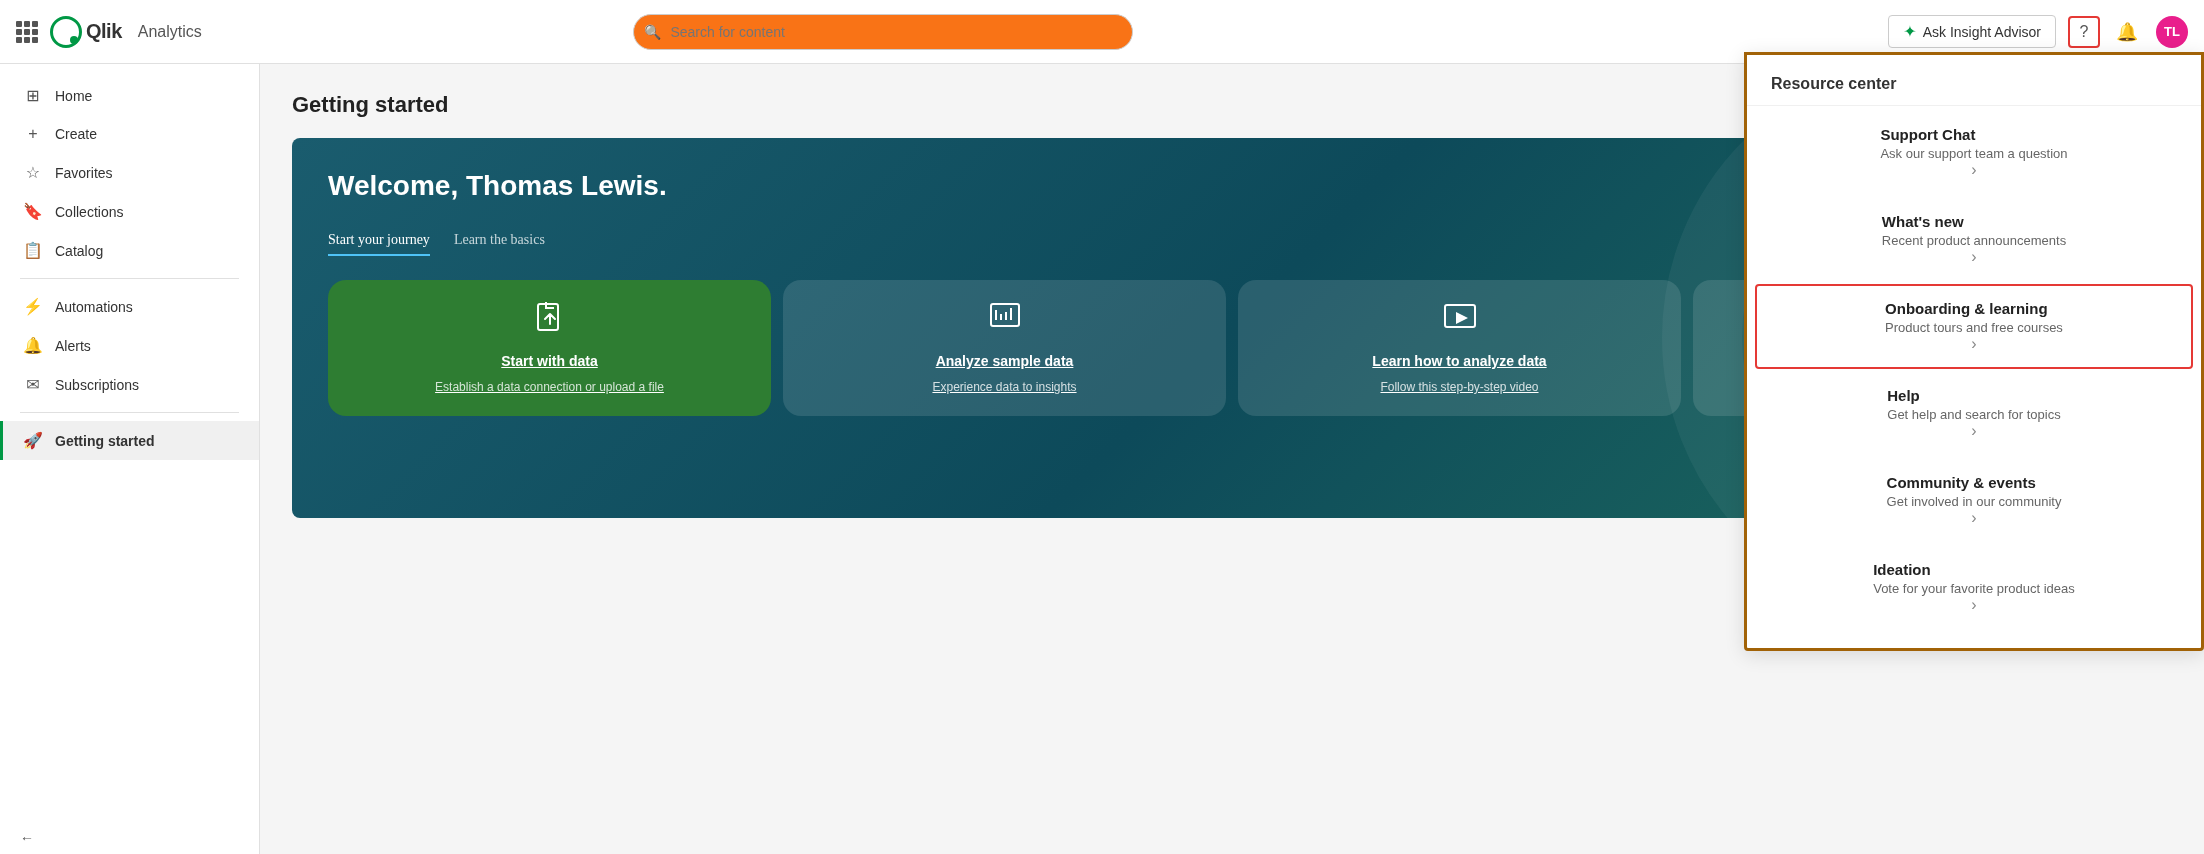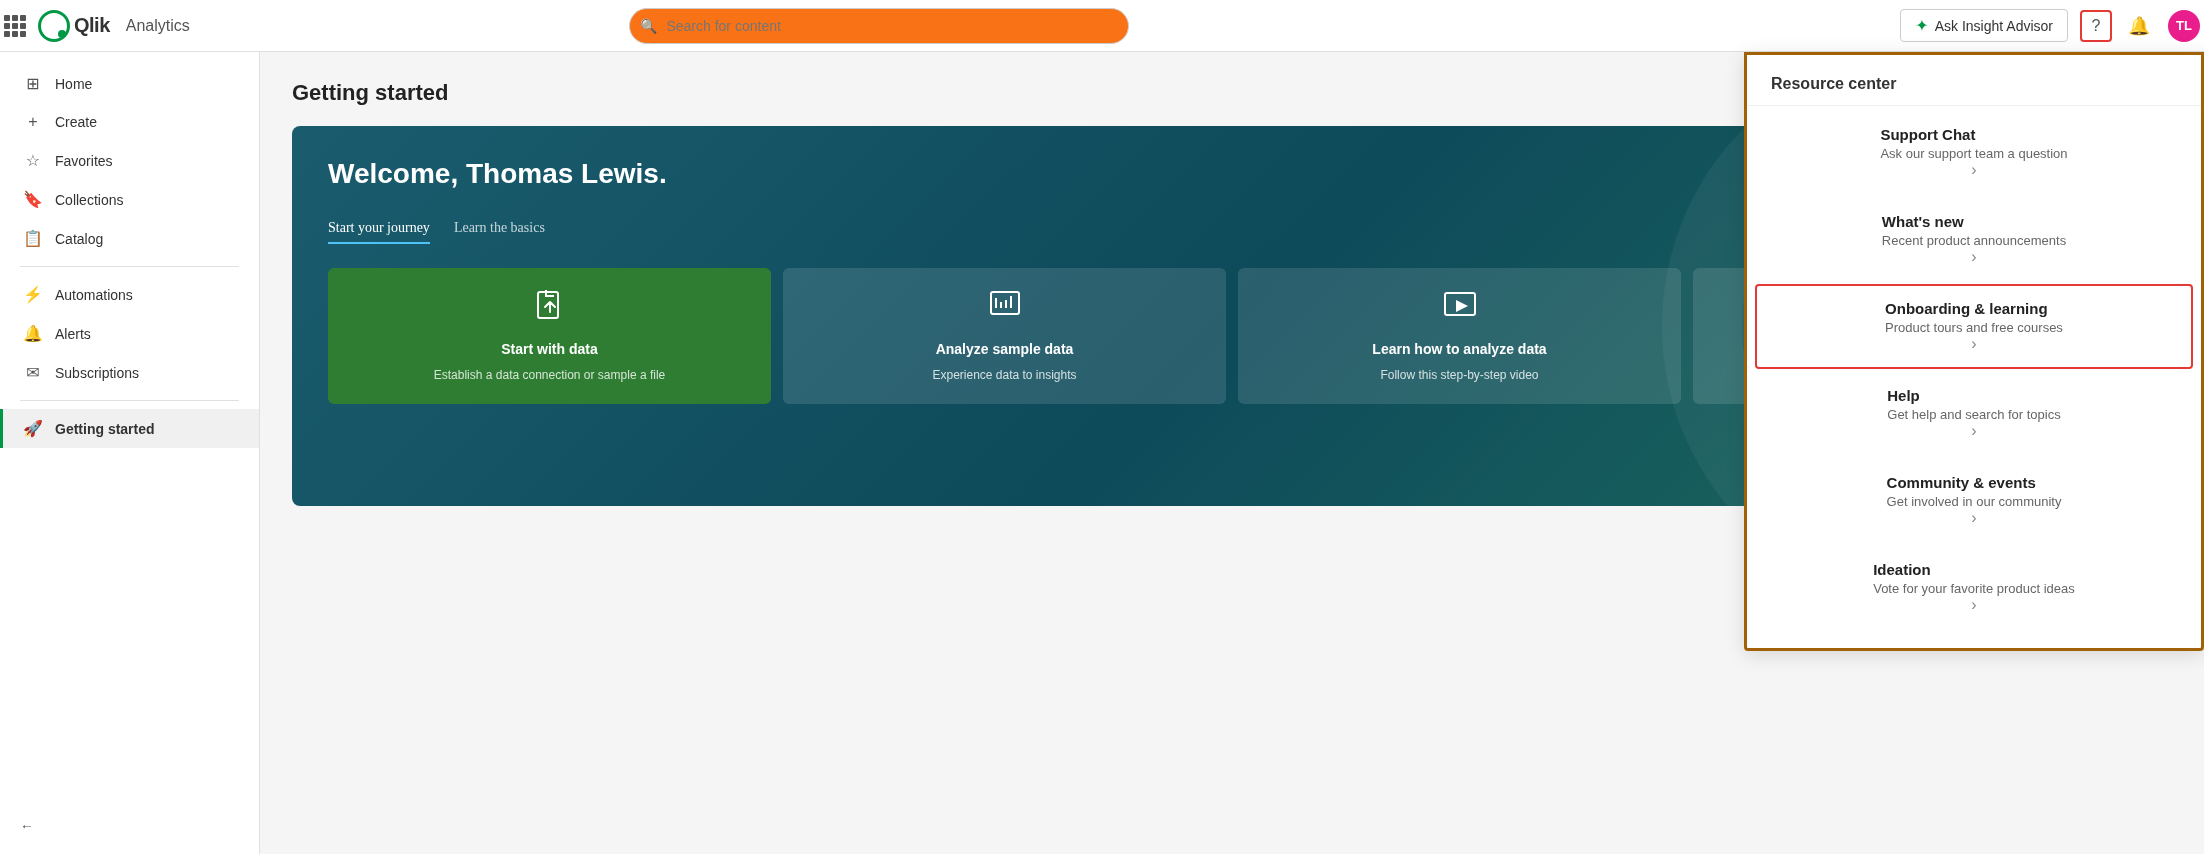--- a/index.html
+++ b/index.html
@@ -2,24 +2,24 @@
 <html><head>
   <meta charset="utf-8">
   <style>
     * { box-sizing: border-box; margin: 0; padding: 0; }
     body { font-family: 'Segoe UI', Arial, sans-serif; background: #f5f5f5; overflow: hidden; }
 
     
     .navbar {
       display: flex;
       align-items: center;
-      height: 52px;
+      height: 64px;
       background: #fff;
       border-bottom: 1px solid #e0e0e0;
-      padding: 0 4px;
+      padding: 0 16px;
       position: relative;
       z-index: 100;
     }
     .navbar-left {
       display: flex;
       align-items: center;
       gap: 12px;
       min-width: 240px;
     }
     .grid-icon {
@@ -257,30 +257,31 @@
     .journey-tab.active {
       color: #fff;
       border-bottom-color: #4fc3f7;
     }
     .cards-row {
       display: flex;
       gap: 12px;
     }
     .card {
       background: rgba(255,255,255,0.12);
-      border-radius: 6px;
+      border-radius: 18px;
       padding: 20px 4px;
       flex: 1;
       cursor: pointer;
       display: flex;
       flex-direction: column;
       align-items: center;
       text-align: center;
       gap: 10px;
       transition: background 0.2s;
+      text-decoration: underline;
     }
     .card.active-card {
       background: #2e7d32;
       border: none;
     }
     .card-icon {
       font-size: 28px;
       color: rgba(255,255,255,0.9);
     }
     .card-title {
@@ -457,21 +458,21 @@
 
         <div class="card active-card">
           <div class="card-icon">
             <svg width="36" height="36" viewBox="0 0 36 36" fill="none">
               <rect x="6" y="4" width="20" height="26" rx="2" stroke="white" stroke-width="2"></rect>
               <path d="M14 2v6h8" stroke="white" stroke-width="2" fill="none"></path>
               <path d="M18 14 L18 24 M13 19 L18 14 L23 19" stroke="white" stroke-width="2" stroke-linecap="round" stroke-linejoin="round"></path>
             </svg>
           </div>
           <div class="card-title">Start with data</div>
-          <div class="card-desc">Establish a data connection or sample a file</div>
+          <div class="card-desc">Establish a data connection or upload a file</div>
         </div>
 
         <div class="card">
           <div class="card-icon">
             <svg width="36" height="36" viewBox="0 0 36 36" fill="none">
               <rect x="4" y="4" width="28" height="22" rx="2" stroke="white" stroke-width="2"></rect>
               <line x1="9" y1="10" x2="9" y2="20" stroke="white" stroke-width="2"></line>
               <line x1="14" y1="14" x2="14" y2="20" stroke="white" stroke-width="2"></line>
               <line x1="19" y1="12" x2="19" y2="20" stroke="white" stroke-width="2"></line>
               <line x1="24" y1="8" x2="24" y2="20" stroke="white" stroke-width="2"></line>

